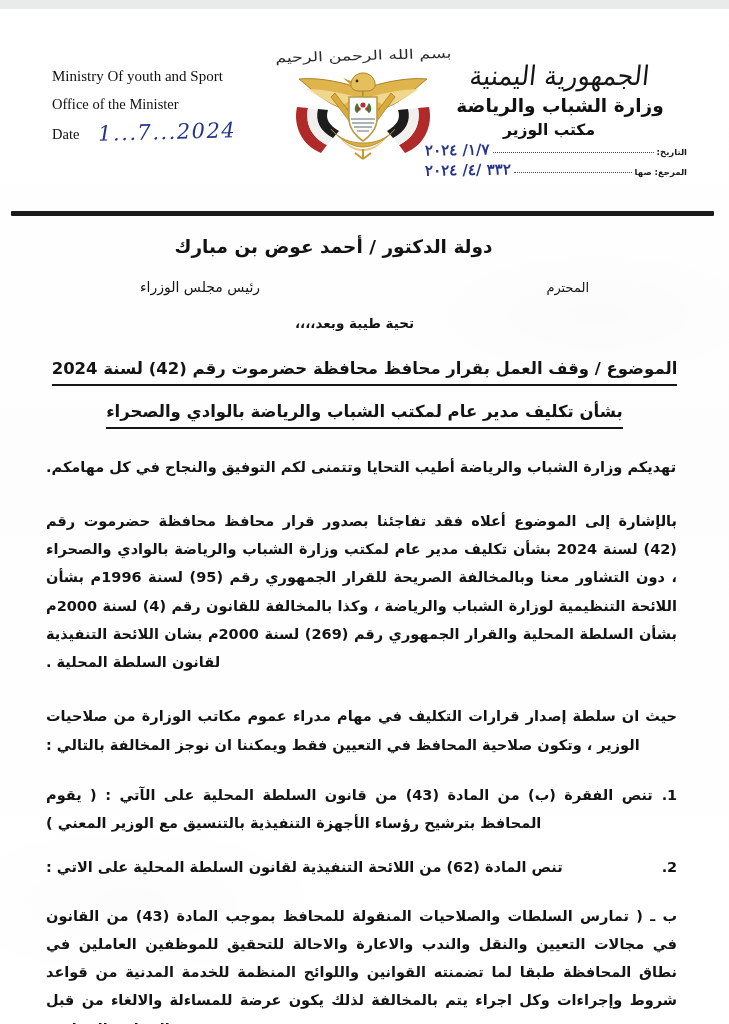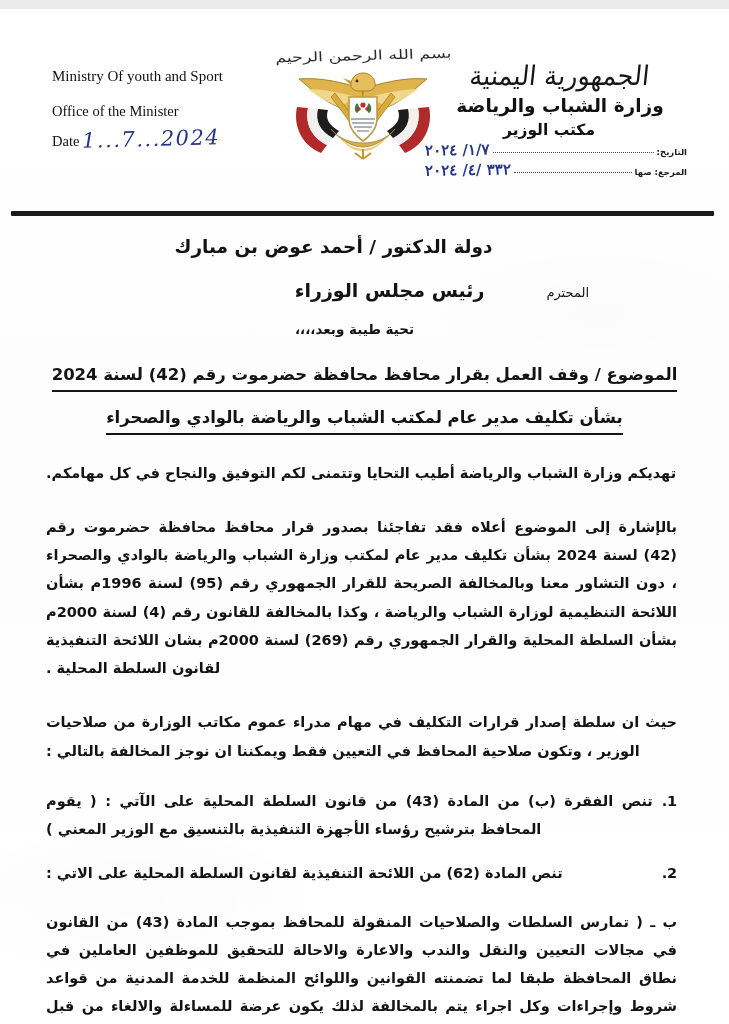--- a/index.html
+++ b/index.html
@@ -60,34 +60,34 @@
   }
   .hdr-left .l1 {
     font-size: 17.5px;
     letter-spacing: 0.2px;
     margin-left: 6px;
     margin-bottom: 16px;
     white-space: nowrap;
   }
   .hdr-left .l2 {
     font-size: 15px;
-    margin-bottom: 18px;
+    margin-bottom: 11px;
     white-space: nowrap;
   }
   .hdr-left .l3 {
     font-size: 14.5px;
     margin-bottom: 7px;
     white-space: nowrap;
   }
   .hdr-left .l4 {
     font-size: 14.5px;
     white-space: nowrap;
     display: flex;
     align-items: baseline;
-    gap: 3px;
+    gap: 19px;
   }
   .handwrite {
     font-family: "DejaVu Serif", serif;
     color: #26358c;
     font-size: 21px;
     font-style: italic;
     letter-spacing: 1.5px;
     transform: rotate(-1.5deg);
     display: inline-block;
   }
@@ -209,23 +209,23 @@
     letter-spacing: -0.2px;
   }
   .addressee-title-row {
     display: flex;
     align-items: baseline;
     margin-top: 22px;
     padding: 0 140px 0 140px;
   }
   .addressee-title {
     flex: 1;
-    text-align: right;
-    font-size: 19px;
-    font-weight: bold;
+    text-align: left;
+    font-size: 14px;
+    font-weight: normal;
     margin-right: 62px;
   }
   .respect {
     font-size: 13px;
     font-weight: normal;
     white-space: nowrap;
   }
   .greeting {
     text-align: center;
     font-size: 13.5px;

